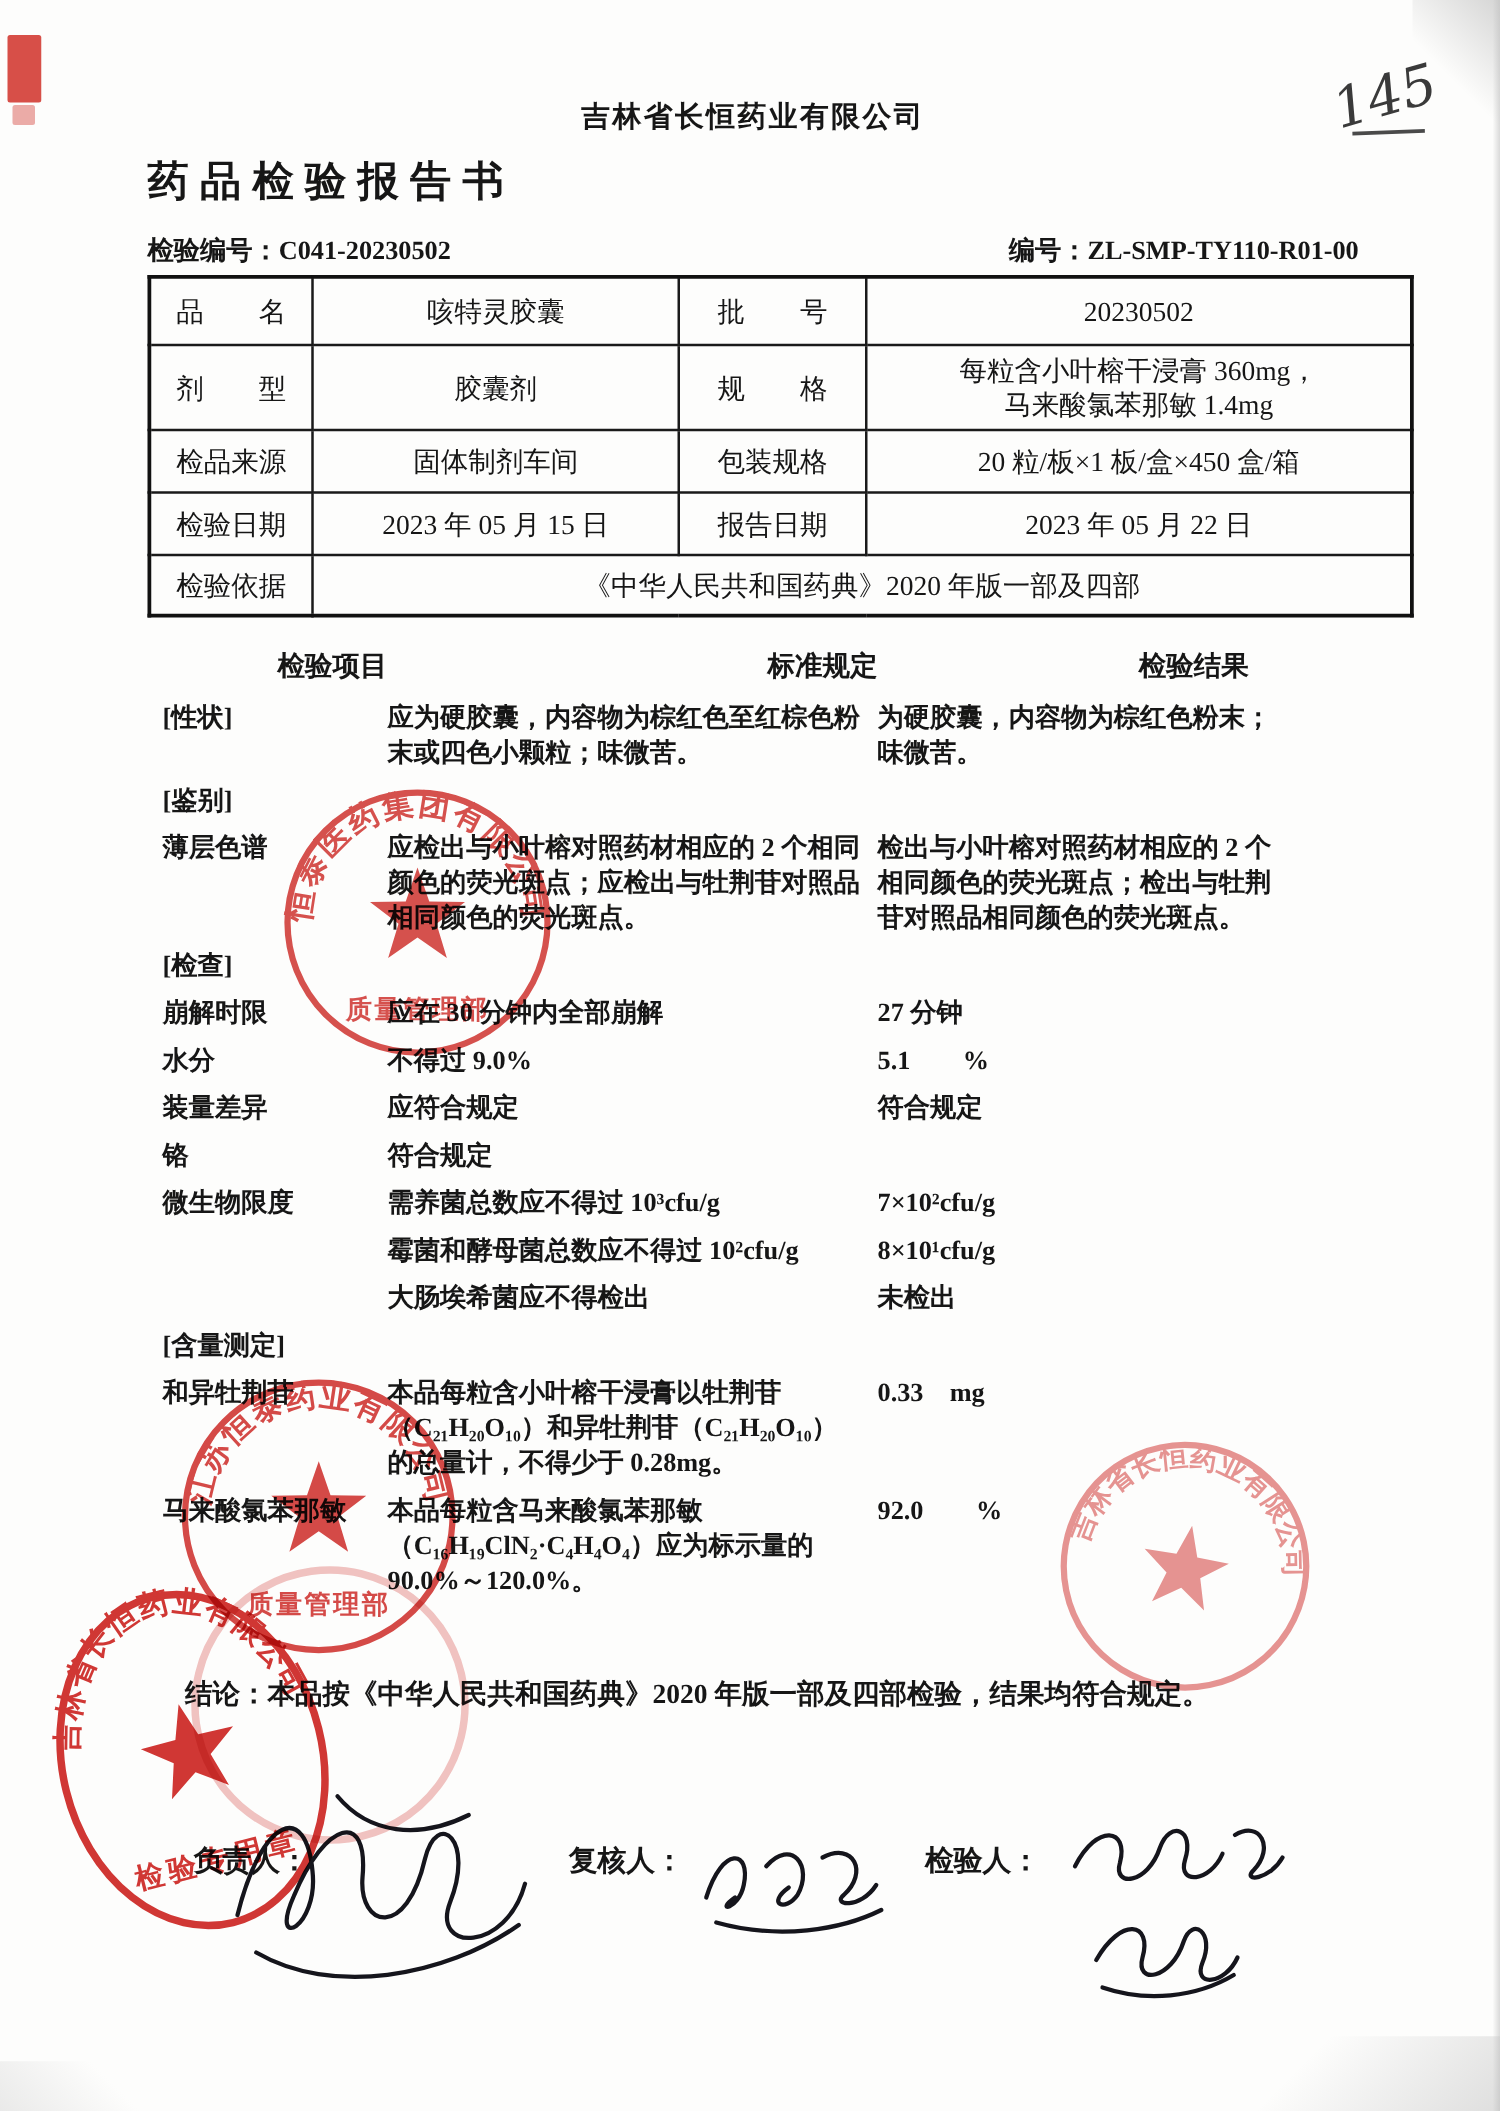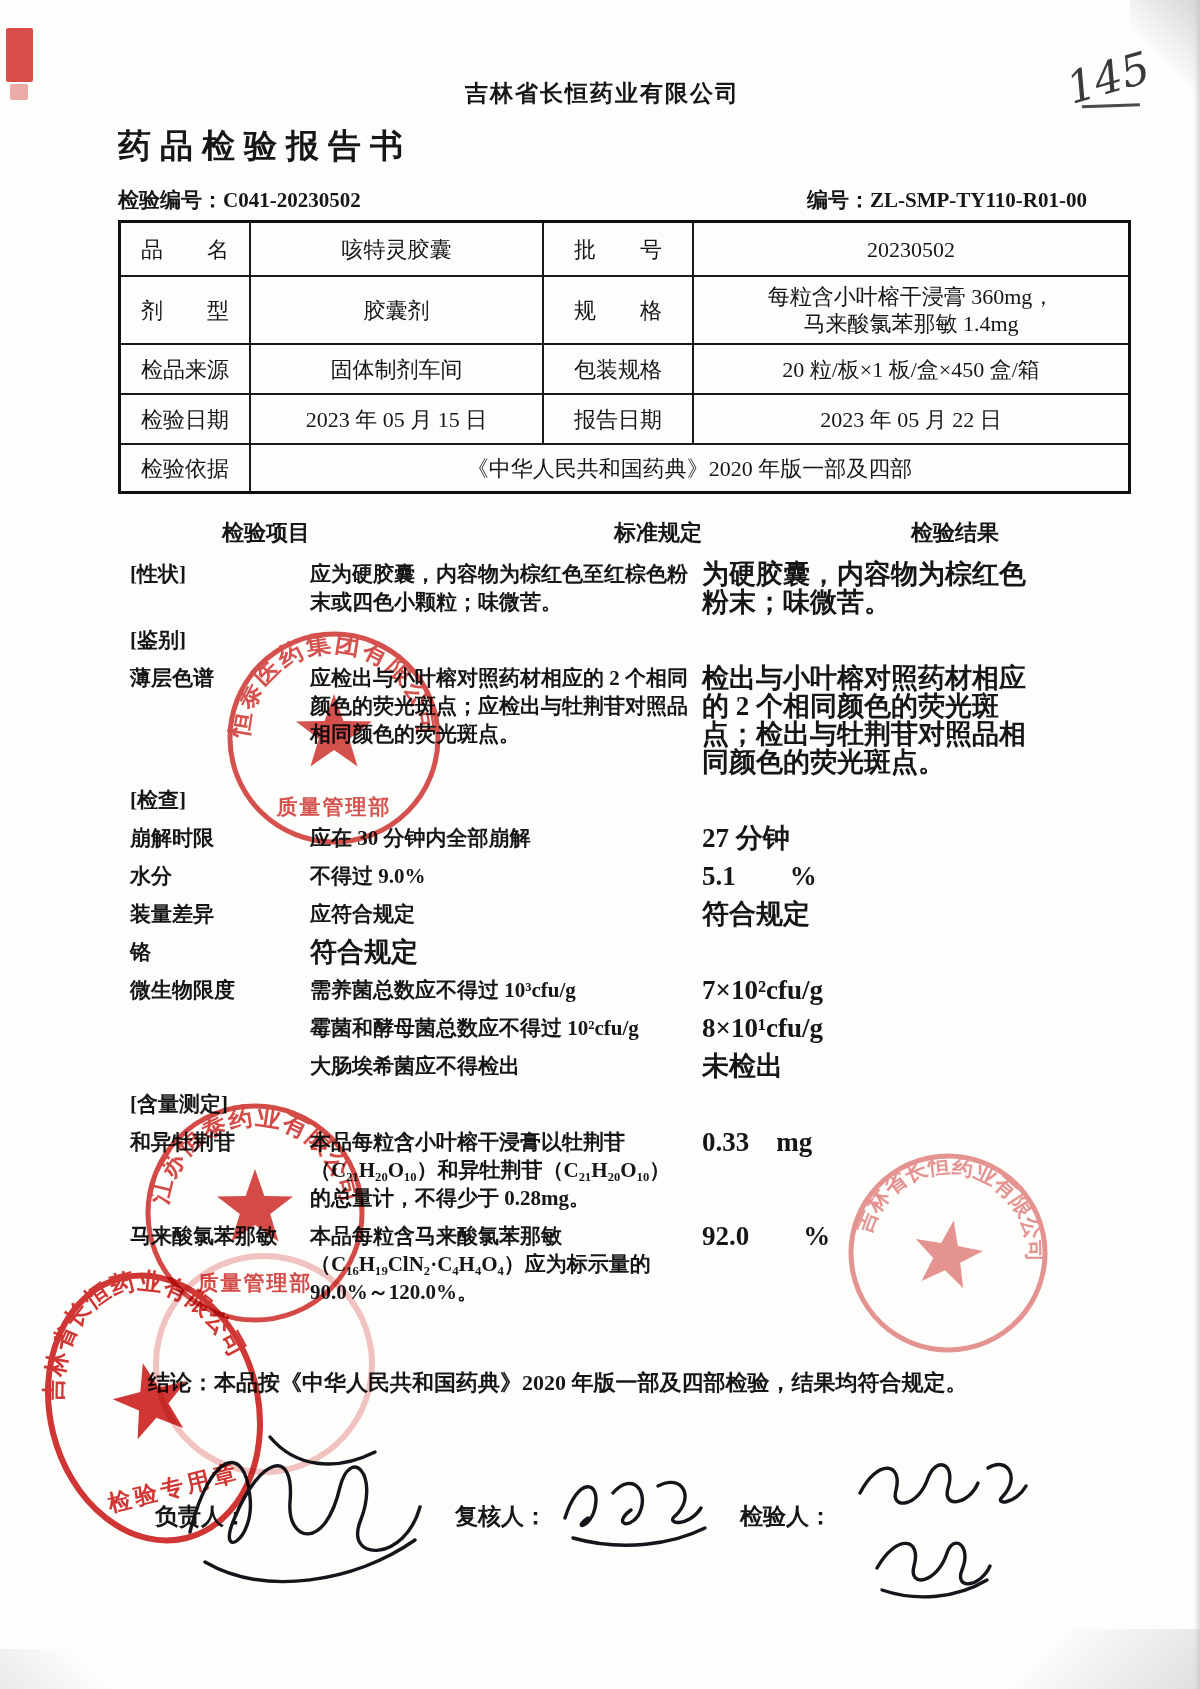--- a/index.html
+++ b/index.html
@@ -29,21 +29,21 @@
   td.spec{font-size:20px;white-space:pre-line;line-height:26px;padding:4px 6px;}
   tr.r1 td{height:40px;} tr.r3 td,tr.r4 td{height:36px;} tr.r5 td{height:34px;}
 
   .results-header{display:grid;grid-template-columns:192px 392px 1fr;margin-top:24px;font-size:22px;font-weight:700;}
   .results-header .h{text-align:right;}
   .results-header .h3{padding-right:88px;}
   .results-rows{margin-top:12px;}
   .result-row{display:grid;grid-template-columns:192px 392px 1fr;margin-bottom:10px;}
   .r-item{padding-left:12px;font-size:21px;font-weight:700;line-height:28px;}
   .r-std{font-size:21px;font-weight:700;line-height:28px;padding-right:14px;}
-  .r-res{font-size:27px;font-weight:700;line-height:28px;padding-right:58px;}
+  .r-res{font-size:21px;font-weight:700;line-height:28px;padding-right:58px;}
 
   .conclusion{margin-top:62px;margin-left:30px;font-size:22px;font-weight:700;line-height:30px;max-width:892px;}
   .sig-row{position:relative;height:70px;margin-top:46px;font-size:23px;font-weight:700;}
   .sig-label{position:absolute;top:12px;white-space:nowrap;margin-top:45px;}
   .sig-responsible{left:37px;} .sig-reviewer{left:337px;} .sig-inspector{left:622px;}
 
   
   .stamp{position:absolute;pointer-events:none;mix-blend-mode:multiply;color:var(--stamp-red,#cf2a27);}
   .stamp text{font-family:"Liberation Serif","DejaVu Serif",serif;font-weight:700;}
   .stamp-a{left:222px;top:626px;opacity:.82;}

